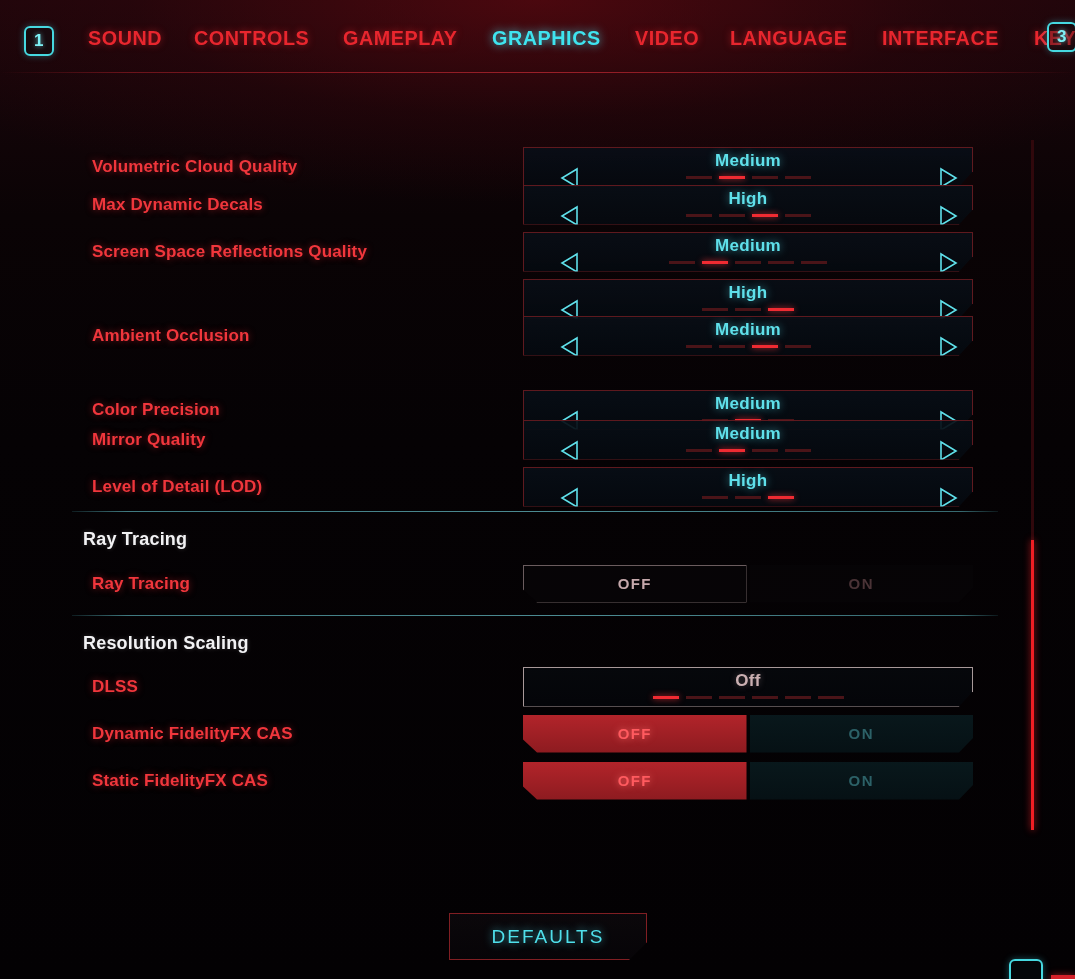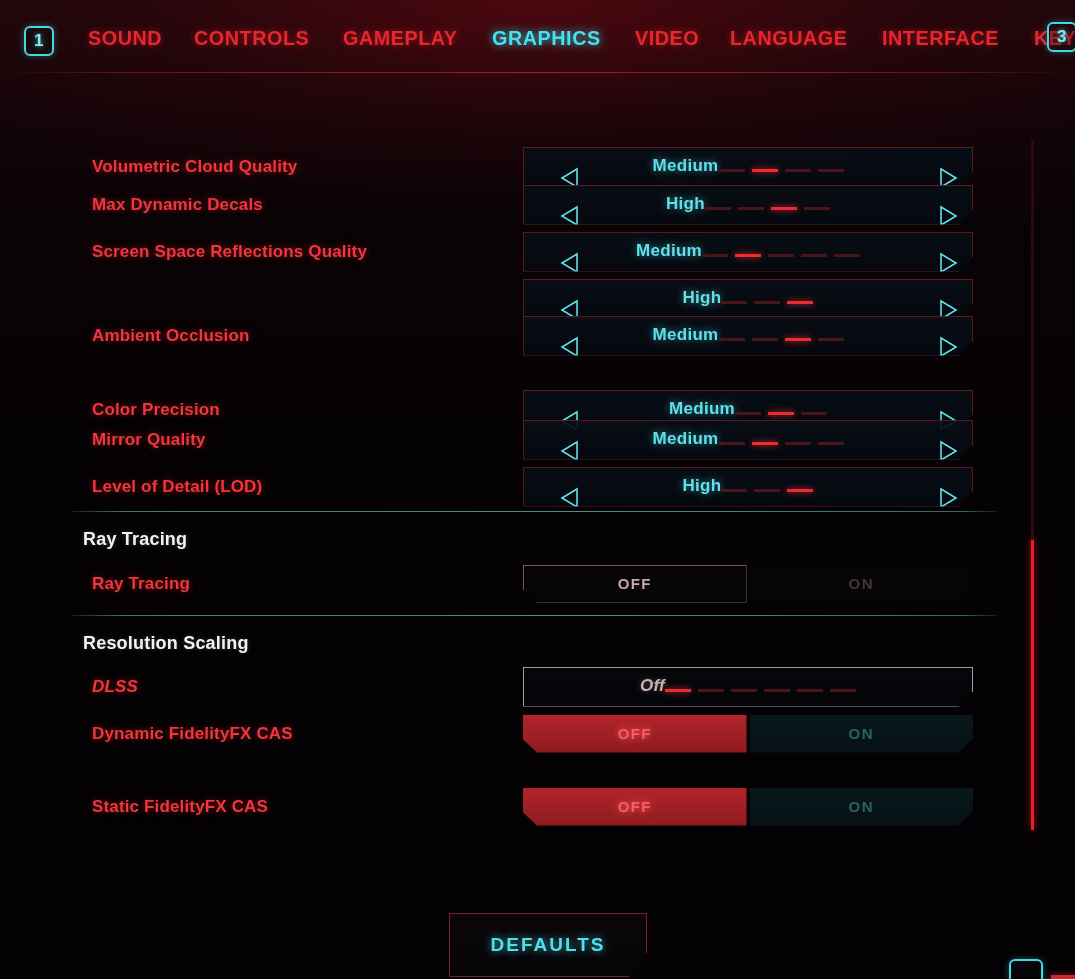--- a/index.html
+++ b/index.html
@@ -136,20 +136,21 @@
   }
   .arrow svg { display: block; overflow: visible; }
   .arrow-left  { margin-left: 14px; }
   .arrow-right { margin-right: 12px; }
 
   .stepper-center {
     position: absolute;
     left: 0; right: 0;
     top: 0; bottom: 0;
     display: flex;
+    flex-direction: column;
     align-items: center;
     justify-content: center;
     pointer-events: none;
   }
   .stepper-value {
     font-size: 17px;
     font-weight: 600;
     color: #5fe0ea;
     text-shadow: 0 0 8px rgba(80,215,230,0.6);
     letter-spacing: 0.3px;
@@ -266,30 +267,30 @@
     background: #f01e24;
     box-shadow: 0 0 7px rgba(245,35,40,0.8);
   }
 
   
   .defaults-btn {
     position: absolute;
     left: 449px;
     top: 913px;
     width: 198px;
-    height: 64px;
+    height: 47px;
     border: 1px solid rgba(150,35,40,0.85);
     background: linear-gradient(180deg, rgba(16,12,16,0.6) 0%, rgba(8,6,9,0.7) 100%);
     clip-path: polygon(0 0, 100% 0, 100% 62%, calc(100% - 18px) 100%, 0 100%);
     display: flex;
     align-items: center;
     justify-content: center;
     color: #4fdfea;
     font-size: 19px;
-    font-weight: 700;
+    font-weight: 400;
     letter-spacing: 2px;
     text-shadow: 0 0 9px rgba(75,220,235,0.75);
     cursor: pointer;
     font-family: "Liberation Sans Narrow", "Liberation Sans", sans-serif;
   }
 
   
   .bottom-prompt {
     position: absolute;
     right: 0;
@@ -529,21 +530,21 @@
       <div class="section-header" style="top: 445px;">Ray Tracing</div>
       <div class="row" style="top: 476px;">
         <div class="row-label">Ray Tracing</div>
         <div class="toggle">
           <div class="tog-btn tog-off sel-dim">OFF</div>
           <div class="tog-btn tog-on unsel-dim">ON</div>
         </div>
       </div>
       <div class="divider" style="top: 531px;"></div>
       <div class="section-header" style="top: 549px; text-align: center;">Resolution Scaling</div>
-      <div class="row" style="top: 579px; font-style: italic;">
+      <div class="row" style="top: 579px;">
         <div class="row-label">DLSS</div>
         <div class="stepper focused">
           <div class="stepper-center">
             <div class="stepper-value muted">Off</div>
             <div class="segs">
               <div class="seg on"></div>
               <div class="seg"></div>
               <div class="seg"></div>
               <div class="seg"></div>
               <div class="seg"></div>
@@ -552,21 +553,21 @@
           </div>
         </div>
       </div>
       <div class="row" style="top: 626px;">
         <div class="row-label">Dynamic FidelityFX CAS</div>
         <div class="toggle">
           <div class="tog-btn tog-off sel-red">OFF</div>
           <div class="tog-btn tog-on unsel-teal">ON</div>
         </div>
       </div>
-      <div class="row" style="top: 699px;">
+      <div class="row" style="top: 673px;">
         <div class="row-label">Static FidelityFX CAS</div>
         <div class="toggle">
           <div class="tog-btn tog-off sel-red">OFF</div>
           <div class="tog-btn tog-on unsel-teal">ON</div>
         </div>
       </div>
     </div>
 
   <div class="scroll-track">
     <div class="scroll-thumb" id="scroll-thumb" style="top: 58%; height: 42%;"></div>

